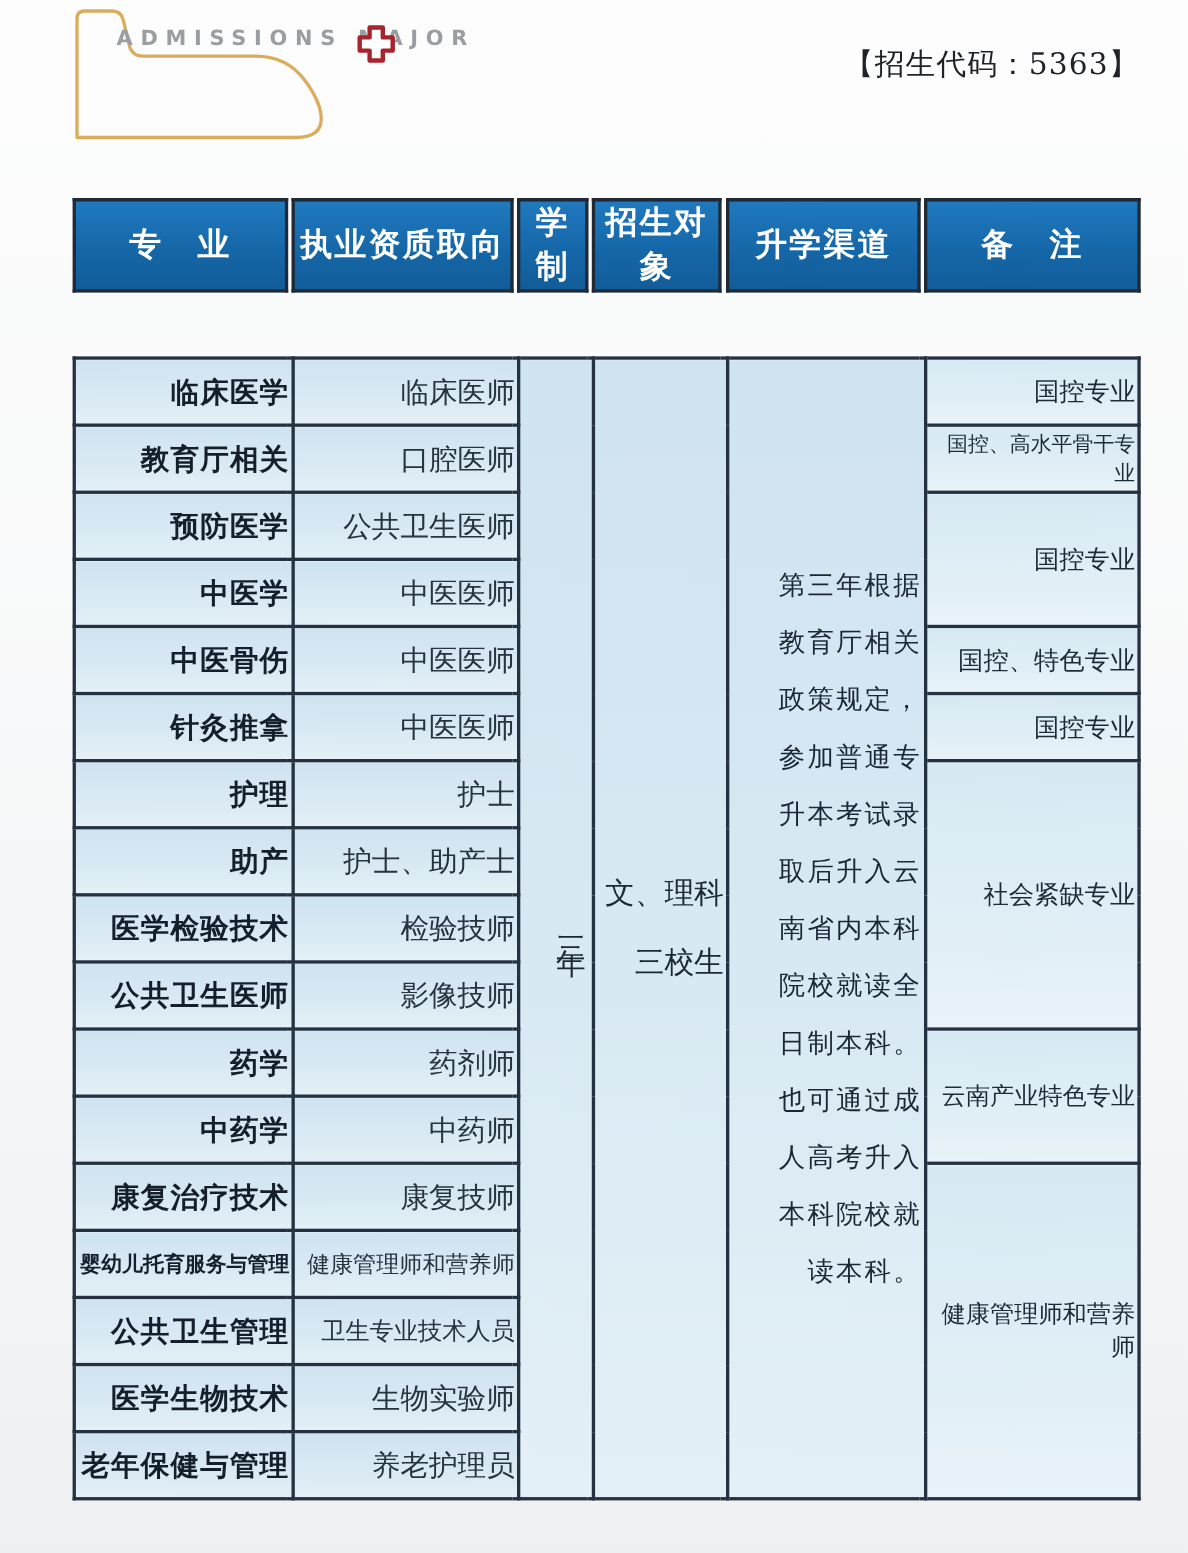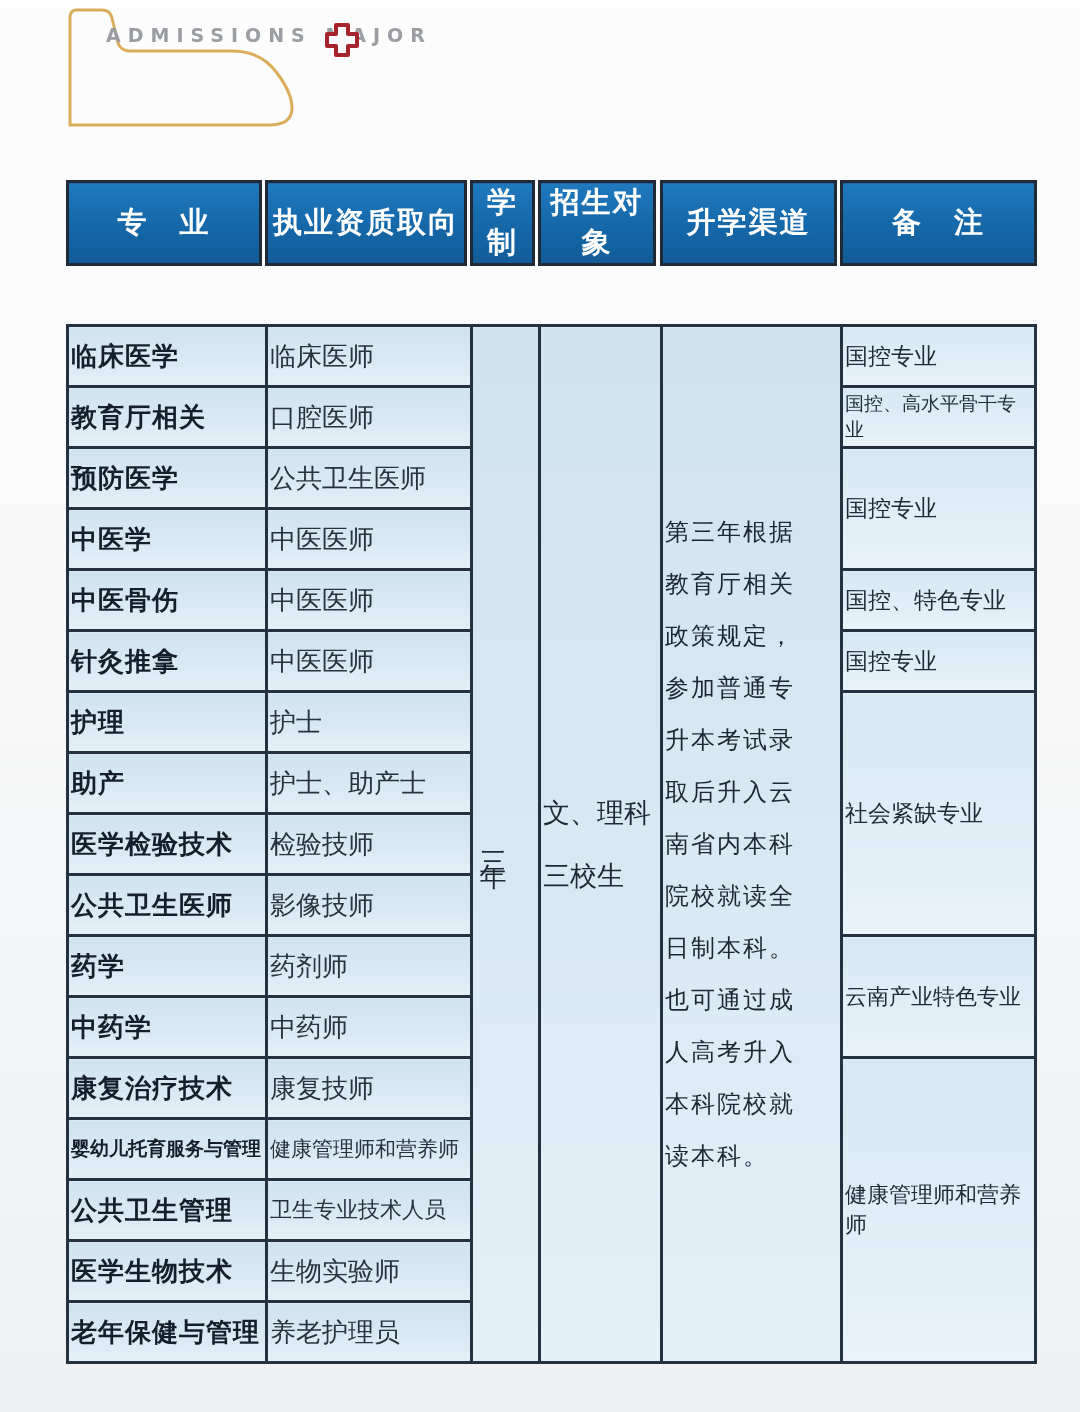--- a/index.html
+++ b/index.html
@@ -39,21 +39,21 @@
     border:3px solid #1f2a36;color:#ffffff;
     font-size:29px;font-weight:700;letter-spacing:2px;
     height:64px;text-align:center;padding:0;
   }
   thead td.gap{border:none;background:transparent;padding:0;}
   tr.sep td{border:none;height:7px;padding:0;background:transparent;}
   tbody tr{height:61px;}
   td.cell{
     border:3px solid #243140;
     background:linear-gradient(180deg,#cfe3f0 0%,#dcebf4 70%,#e4f0f7 100%);
-    text-align:left;vertical-align:middle;padding:0 2px;
+    text-align:right;vertical-align:middle;padding:0 2px;
     color:#1b2733;
   }
   td.major{font-weight:700;font-size:26px;letter-spacing:1px;color:#141f2b;}
   td.qual{font-weight:500;font-size:26px;color:#27333f;}
   td.duration span{
     writing-mode:vertical-rl;text-orientation:upright;
     font-size:27px;font-weight:500;letter-spacing:12px;color:#1c2835;
   }
   td.target{font-size:27px;font-weight:500;line-height:2.35;white-space:pre-line;color:#1c2835;}
   td.pathway{
@@ -81,20 +81,21 @@
     <svg class="frame-svg" width="300" height="128" viewBox="0 0 300 128">
       <path d="M 10,121 V 13 Q 10,6 17,6 H 42 Q 50,6 52,14 L 58,39 Q 61,47 70,47 H 172
                Q 201,47 217,69 Q 232,89 232,104 Q 232,121 209,121 Z" fill="none" stroke="#d9ad5c" stroke-width="3" stroke-linejoin="round"></path>
     </svg>
     <span class="eyebrow">ADMISSIONS MAJOR</span>
     <svg class="cross-svg" width="40" height="40" viewBox="0 0 40 40">
       <path d="M 14,5 H 26 V 14 H 35 V 26 H 26 V 35 H 14 V 26 H 5 V 14 H 14 Z" fill="#ffffff" stroke="#a8242c" stroke-width="4" stroke-linejoin="round"></path>
     </svg>
   </div>
 
+  <div class="code">【招生代码：5363】</div>
 
   <div class="tbl-wrap">
     <table>
       <colgroup>
         <col style="width:193px">
           <col style="width:6px">
         <col style="width:199px">
           <col style="width:6px">
         <col style="width:62px">
           <col style="width:6px">

